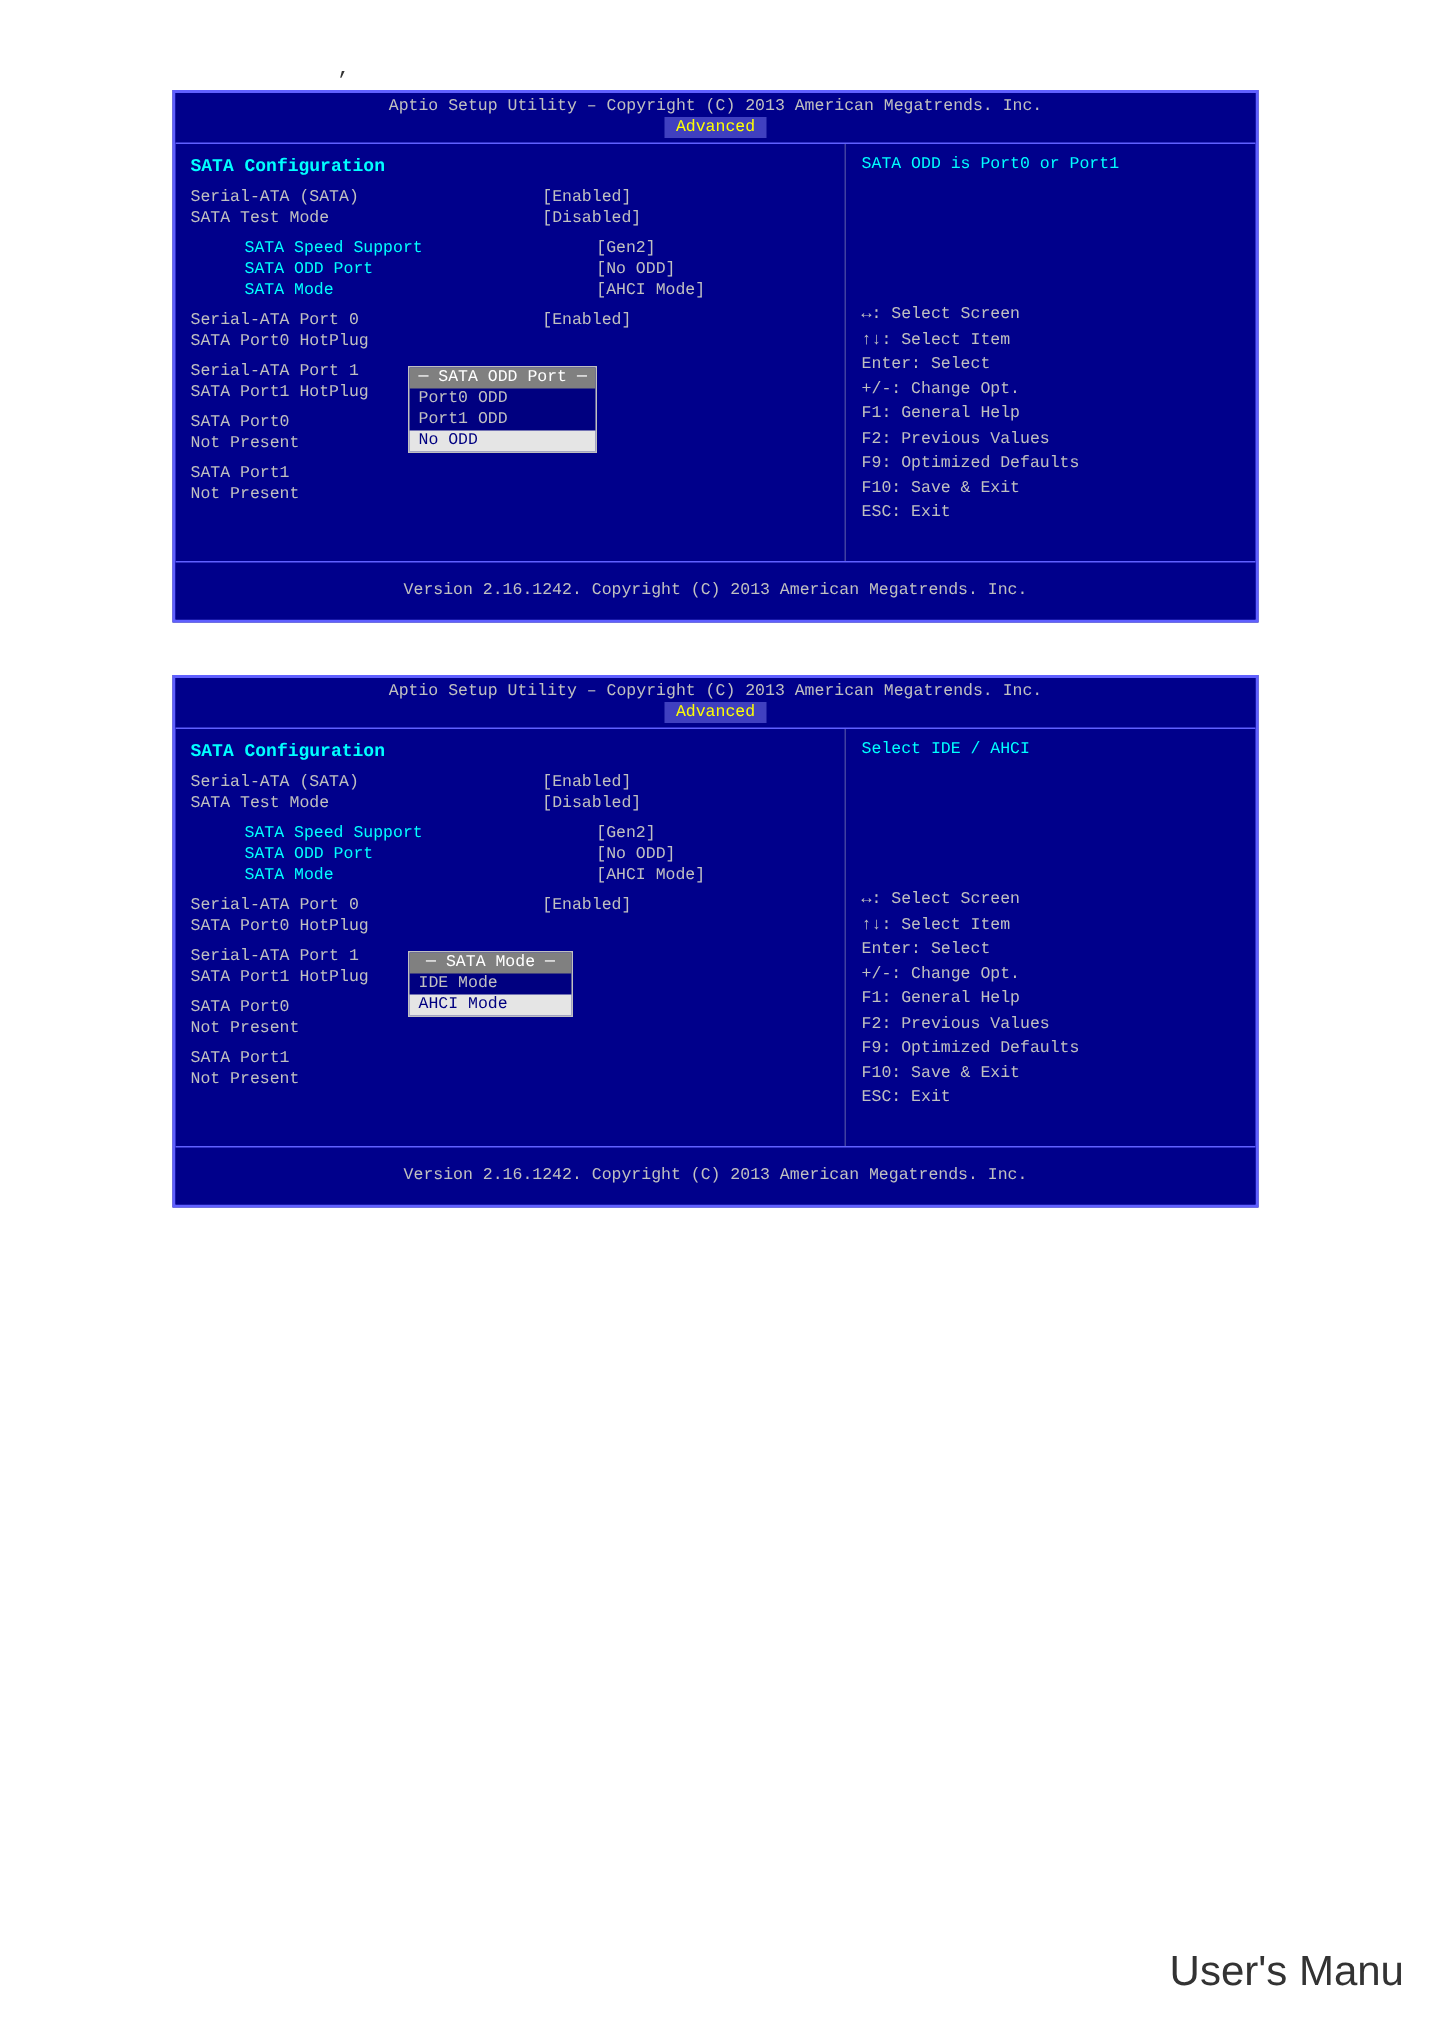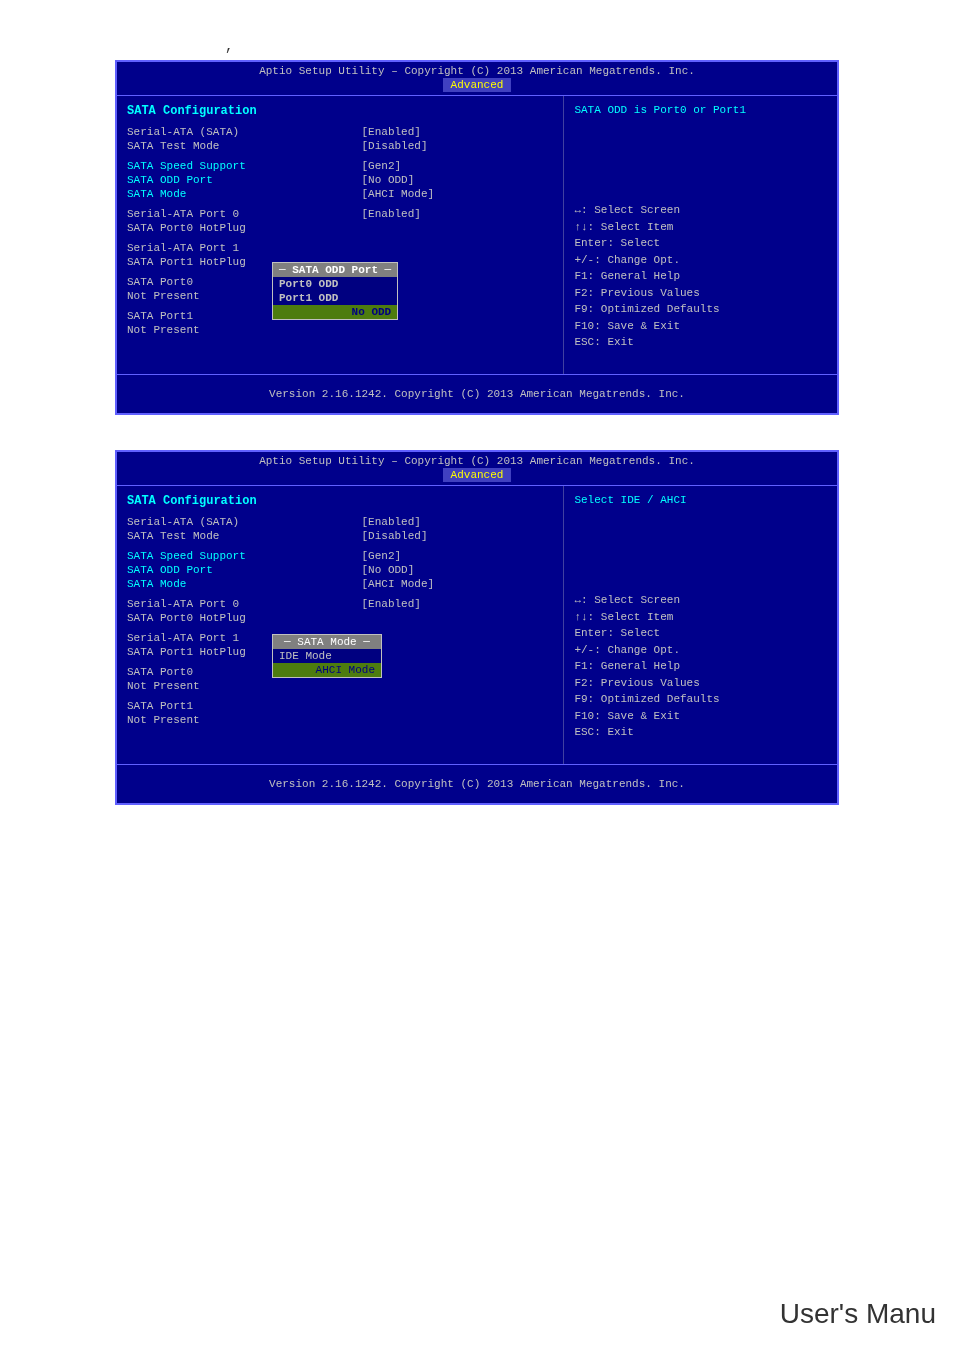--- a/index.html
+++ b/index.html
@@ -102,20 +102,21 @@
       font-size: 11px;
     }
 
     .bios-label {
       color: #c0c0c0;
       flex: 0 0 55%;
     }
 
     .bios-label.cyan {
       color: #00ffff;
+      margin-left: 36px;
     }
 
     .bios-value {
       color: #c0c0c0;
       flex: 0 0 45%;
     }
 
     .bios-spacer {
       height: 6px;
     }
@@ -163,23 +164,22 @@
       text-align: center;
     }
 
     .dropdown-item {
       padding: 1px 6px;
       color: #c0c0c0;
       cursor: pointer;
     }
 
     .dropdown-item.selected {
-      background: #4d7c0f;
+      background: #e5e5e5;
       color: #000080;
-      text-align: right;
     }
 
     .users-manu {
       position: absolute;
       bottom: 20px;
       right: 18px;
       font-size: 28px;
       color: #333;
       font-family: Arial, sans-serif;
     }
@@ -249,21 +249,21 @@
           <span class="bios-label">Not Present</span>
         </div>
         <div class="bios-spacer"></div>
         <div class="bios-row">
           <span class="bios-label">SATA Port1</span>
         </div>
         <div class="bios-row">
           <span class="bios-label">Not Present</span>
         </div>
 
-        <div class="dropdown-popup" style="top: 166px; left: 155px; font-weight: bold;">
+        <div class="dropdown-popup" style="top: 148px; left: 155px;">
           <div class="dropdown-title">─ SATA ODD Port ─</div>
           <div class="dropdown-item">Port0 ODD</div>
           <div class="dropdown-item">Port1 ODD</div>
           <div class="dropdown-item selected">No ODD</div>
         </div>
       </div>
 
       <div class="bios-right">
         <div class="help-text">SATA ODD is Port0 or Port1</div>
         <div style="height:80px;"></div>

